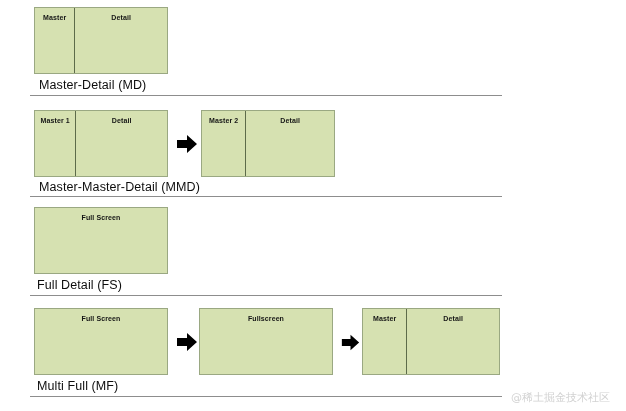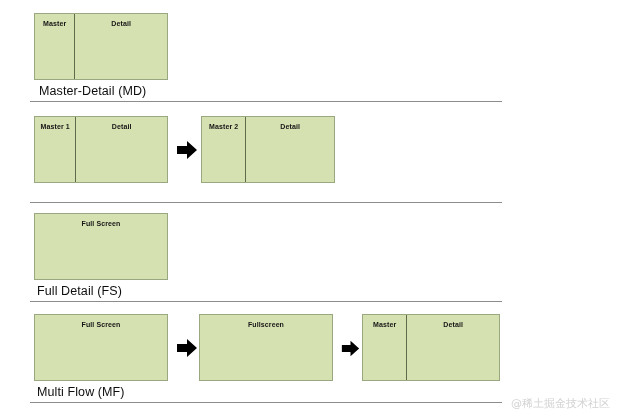--- a/index.html
+++ b/index.html
@@ -11,21 +11,21 @@
     width: 626px;
     height: 411px;
     position: relative;
     overflow: hidden;
     font-family: "Liberation Sans", sans-serif;
     color: #111111;
   }
 
   #canvas {
     position: absolute;
-    left: 0; top: 8px;
+    left: 0; top: 2px;
     width: 626px;
     height: 308px;
   }
 
   
   .box {
     position: absolute;
     background: #d6e1b1;
     border: 1px solid #9aa882;
     box-sizing: border-box;
@@ -116,20 +116,21 @@
 
   <div class="box" style="left:201px; top:108px; width:134px; height:67px;">
     <div class="pane" style="width:44px;">
       <span class="pane-label">Master 2</span>
     </div>
     <div class="pane" style="width:90px;">
       <span class="pane-label">Detail</span>
     </div>
   </div>
 
+  <div class="caption" style="left:39px; top:178px;">Master-Master-Detail (MMD)</div>
   <div class="rule" style="left:30px; top:194px; width:472px;"></div>
 
   <div class="box" style="left:34px; top:205px; width:134px; height:67px;">
     <div class="pane" style="width:134px;">
       <span class="pane-label">Full Screen</span>
     </div>
   </div>
 
   <div class="caption" style="left:37px; top:276px;">Full Detail (FS)</div>
   <div class="rule" style="left:30px; top:293px; width:472px;"></div>
@@ -156,18 +157,18 @@
 
   <div class="box" style="left:362px; top:306px; width:138px; height:67px;">
     <div class="pane" style="width:44px;">
       <span class="pane-label">Master</span>
     </div>
     <div class="pane" style="width:94px;">
       <span class="pane-label">Detail</span>
     </div>
   </div>
 
-  <div class="caption" style="left:37px; top:377px;">Multi Flow (MF)</div>
+  <div class="caption" style="left:37px; top:377px;">Multi Full (MF)</div>
   <div class="rule" style="left:30px; top:394px; width:472px;"></div>
 
   <div class="watermark" style="left:511px; top:388px;">@稀土掘金技术社区</div>
 
 </div>
 
 </body></html>

